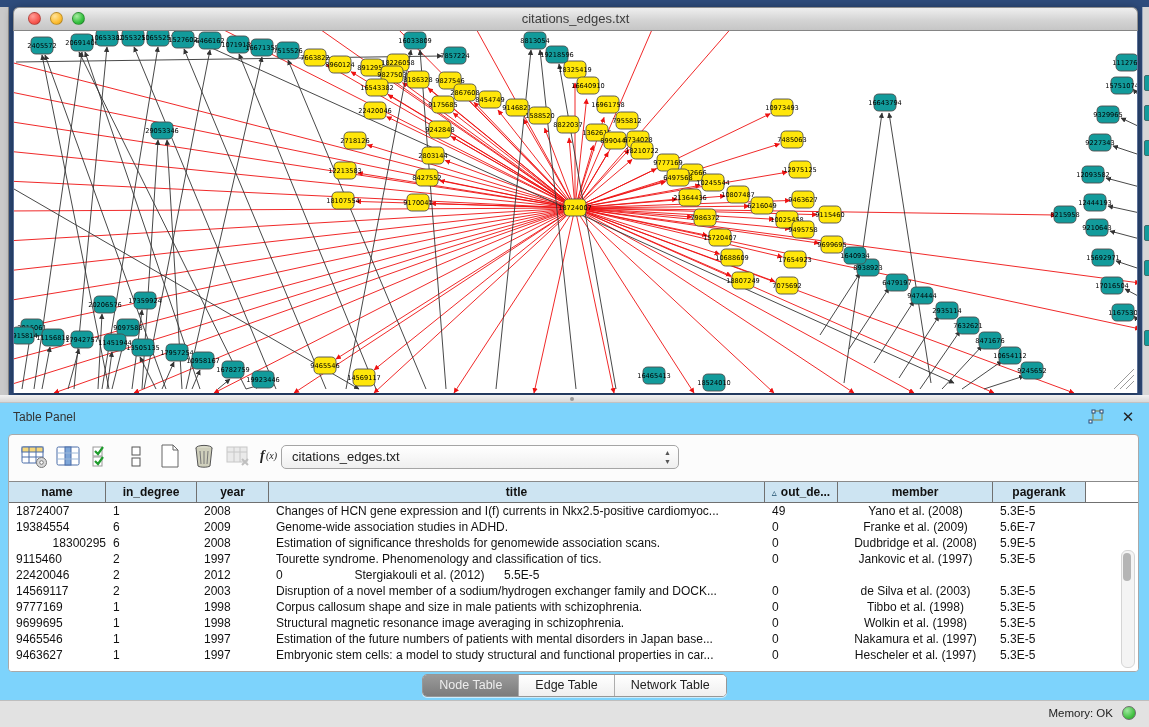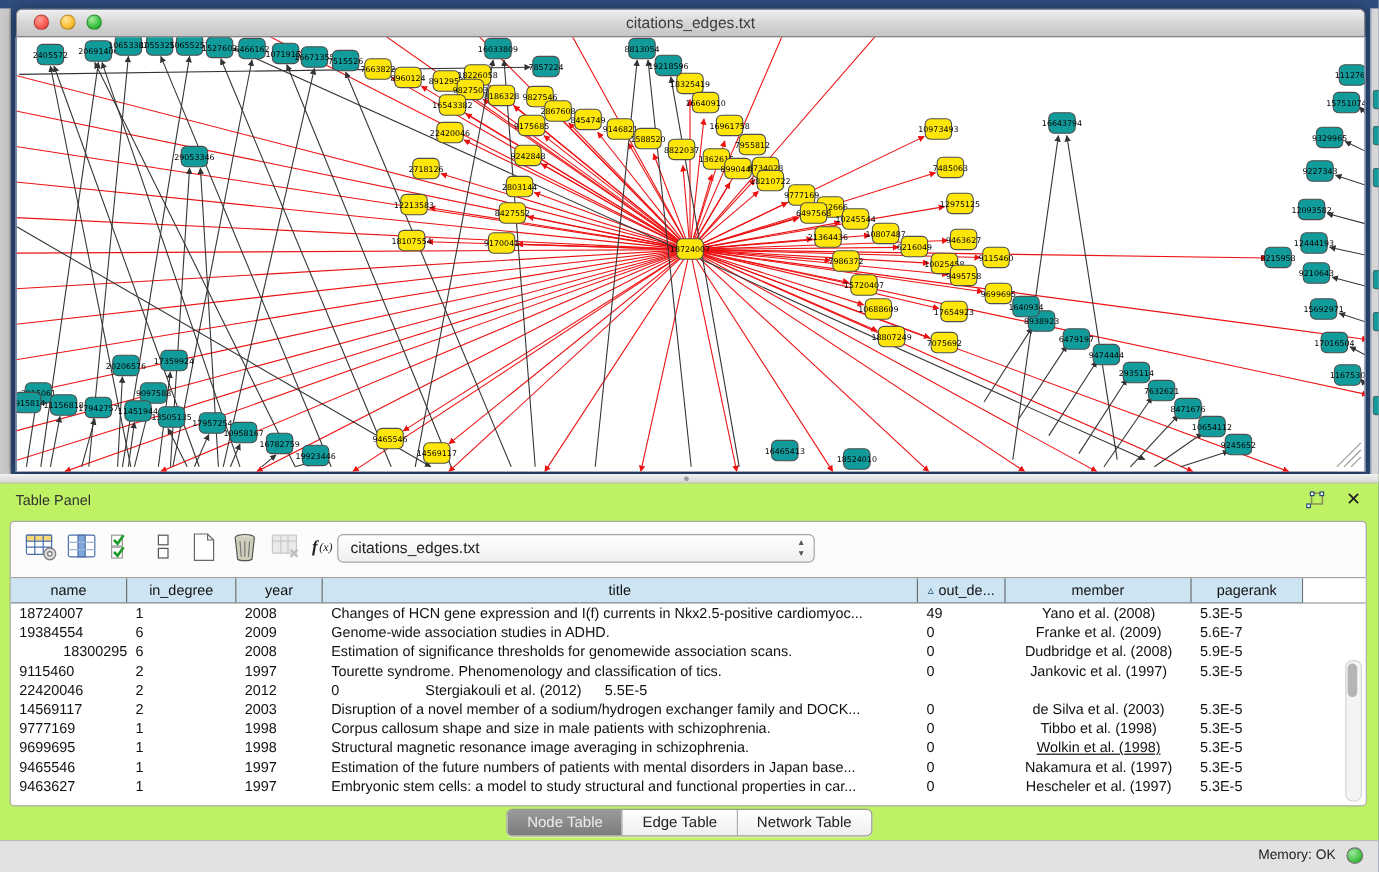--- a/index.html
+++ b/index.html
@@ -15,38 +15,38 @@
     box-shadow:0 2px 10px rgba(0,0,0,.45);}
   .titlebar{position:relative;height:22px;background:linear-gradient(#EFEFEF,#D4D4D4 55%,#C6C6C6);
     border:1px solid #8f8f8f;border-bottom:1px solid #858585;border-radius:6px 6px 0 0;}
   .title{position:absolute;left:0;right:0;top:3px;text-align:center;font-size:13px;color:#3c3c3c;}
   .tl{position:absolute;top:4px;width:13px;height:13px;border-radius:50%;box-sizing:border-box;border:1px solid rgba(0,0,0,.25);}
   .tl.r{left:14px;background:radial-gradient(circle at 35% 30%,#ff9d96,#F85951 60%,#d63a33);}
   .tl.y{left:36px;background:radial-gradient(circle at 35% 30%,#ffe39a,#FDBE33 60%,#d99a18);}
   .tl.g{left:58px;background:radial-gradient(circle at 35% 30%,#a9eca2,#35C13F 60%,#1f9b2c);}
   #graph{display:block;background:#fff;border-left:1px solid #5a6f96;border-right:1px solid #5a6f96;}
   
-  .table-panel{position:absolute;left:0;top:395px;width:1149px;height:305px;background:#bef264;}
+  .table-panel{position:absolute;left:0;top:395px;width:1149px;height:305px;background:#7dd3fc;}
   .split-divider{position:relative;height:7px;background:linear-gradient(#F2F2F2,#D8D8D8);border-bottom:1px solid #C2C2C2;}
   .split-dot{position:absolute;left:570px;top:2px;width:4px;height:4px;border-radius:50%;background:#9a9a9a;}
   .panel-header{position:relative;height:28px;line-height:28px;padding-left:13px;font-size:12px;color:#333;}
   .ph-icons{position:absolute;right:12px;top:5px;display:flex;gap:14px;align-items:center;}
   .ph-btn{width:18px;height:18px;display:flex;align-items:center;justify-content:center;cursor:default;}
   .close-x{font-size:15px;font-weight:bold;color:#222;line-height:18px;}
   .table-container{position:absolute;left:8px;top:39px;width:1131px;height:238px;background:#FCFCFC;
     border:1px solid #A9A9A9;border-radius:4px;box-sizing:border-box;overflow:hidden;}
   .toolbar{position:relative;height:46px;display:flex;align-items:center;padding-left:10px;}
   .tbtn{width:30px;height:28px;display:flex;align-items:center;justify-content:center;margin-right:4px;}
   .combo{position:absolute;left:272px;top:10px;width:398px;height:24px;background:linear-gradient(#FFFFFF,#EFEFEF);
     border:1px solid #A5A5A5;border-radius:5px;box-sizing:border-box;font-size:13px;color:#222;
     line-height:22px;padding-left:10px;}
   .combo .steppers{position:absolute;right:7px;top:2px;font-size:7px;line-height:9px;color:#555;text-align:center;}
   
   .grid{position:absolute;left:0;top:46px;right:0;bottom:0;border-top:1px solid #8A8A8A;}
-  .g-head{display:flex;height:20px;background:#CDE4F2;border-bottom:1px solid #707070;}
+  .g-head{display:flex;height:20px;background:#CDE4F2;border-bottom:1px solid #707070;font-weight:bold;}
   .h-cell{box-sizing:border-box;border-right:1px solid #707070;font-size:12px;color:#111;
     display:flex;align-items:center;justify-content:center;overflow:hidden;white-space:nowrap;}
   .h-cell .sort{font-size:10px;color:#20506e;margin-right:4px;}
   .g-body{position:absolute;left:0;right:0;top:21px;bottom:0;background:#fff;overflow:hidden;}
   .g-row{display:flex;height:16px;line-height:16px;font-size:12px;color:#111;white-space:nowrap;}
   .g-cell{box-sizing:border-box;padding-left:7px;overflow:hidden;white-space:nowrap;}
   .g-cell.center{text-align:center;padding-left:0;}
   .vscroll{position:absolute;right:3px;top:68px;bottom:3px;width:12px;background:#F4F4F4;border:1px solid #D5D5D5;border-radius:6px;}
   .vthumb{position:absolute;left:1px;top:2px;width:8px;height:28px;background:#B5B5B5;border-radius:4px;}
   
@@ -625,21 +625,21 @@
               <div class="g-cell" style="width: 73px;">0</div>
               <div class="g-cell center" style="width: 155px;">Tibbo et al. (1998)</div>
               <div class="g-cell" style="width: 93px;">5.3E-5</div>
             </div>
             <div class="g-row">
               <div class="g-cell" style="width: 97px;">9699695</div>
               <div class="g-cell" style="width: 91px;">1</div>
               <div class="g-cell" style="width: 72px;">1998</div>
               <div class="g-cell" style="width: 496px;">Structural magnetic resonance image averaging in schizophrenia.</div>
               <div class="g-cell" style="width: 73px;">0</div>
-              <div class="g-cell center" style="width: 155px; text-decoration: underline;">Wolkin et al. (1998)</div>
+              <div class="g-cell center" style="width: 155px;">Wolkin et al. (1998)</div>
               <div class="g-cell" style="width: 93px;">5.3E-5</div>
             </div>
             <div class="g-row">
               <div class="g-cell" style="width: 97px;">9465546</div>
               <div class="g-cell" style="width: 91px;">1</div>
               <div class="g-cell" style="width: 72px;">1997</div>
               <div class="g-cell" style="width: 496px;">Estimation of the future numbers of patients with mental disorders in Japan base...</div>
               <div class="g-cell" style="width: 73px;">0</div>
               <div class="g-cell center" style="width: 155px;">Nakamura et al. (1997)</div>
               <div class="g-cell" style="width: 93px;">5.3E-5</div>

